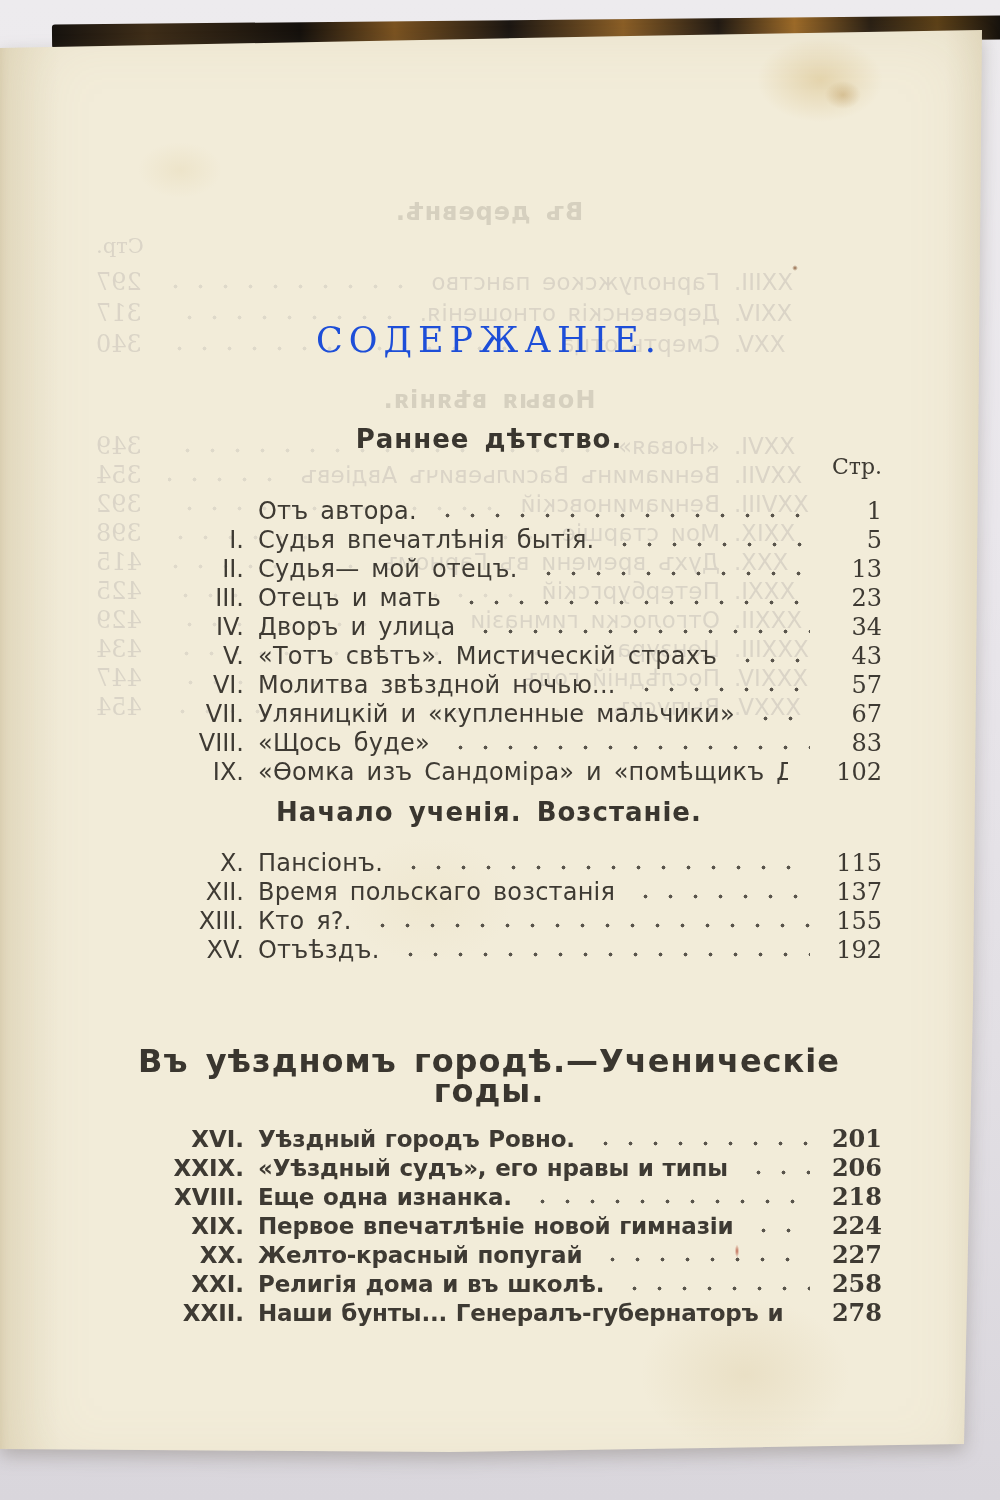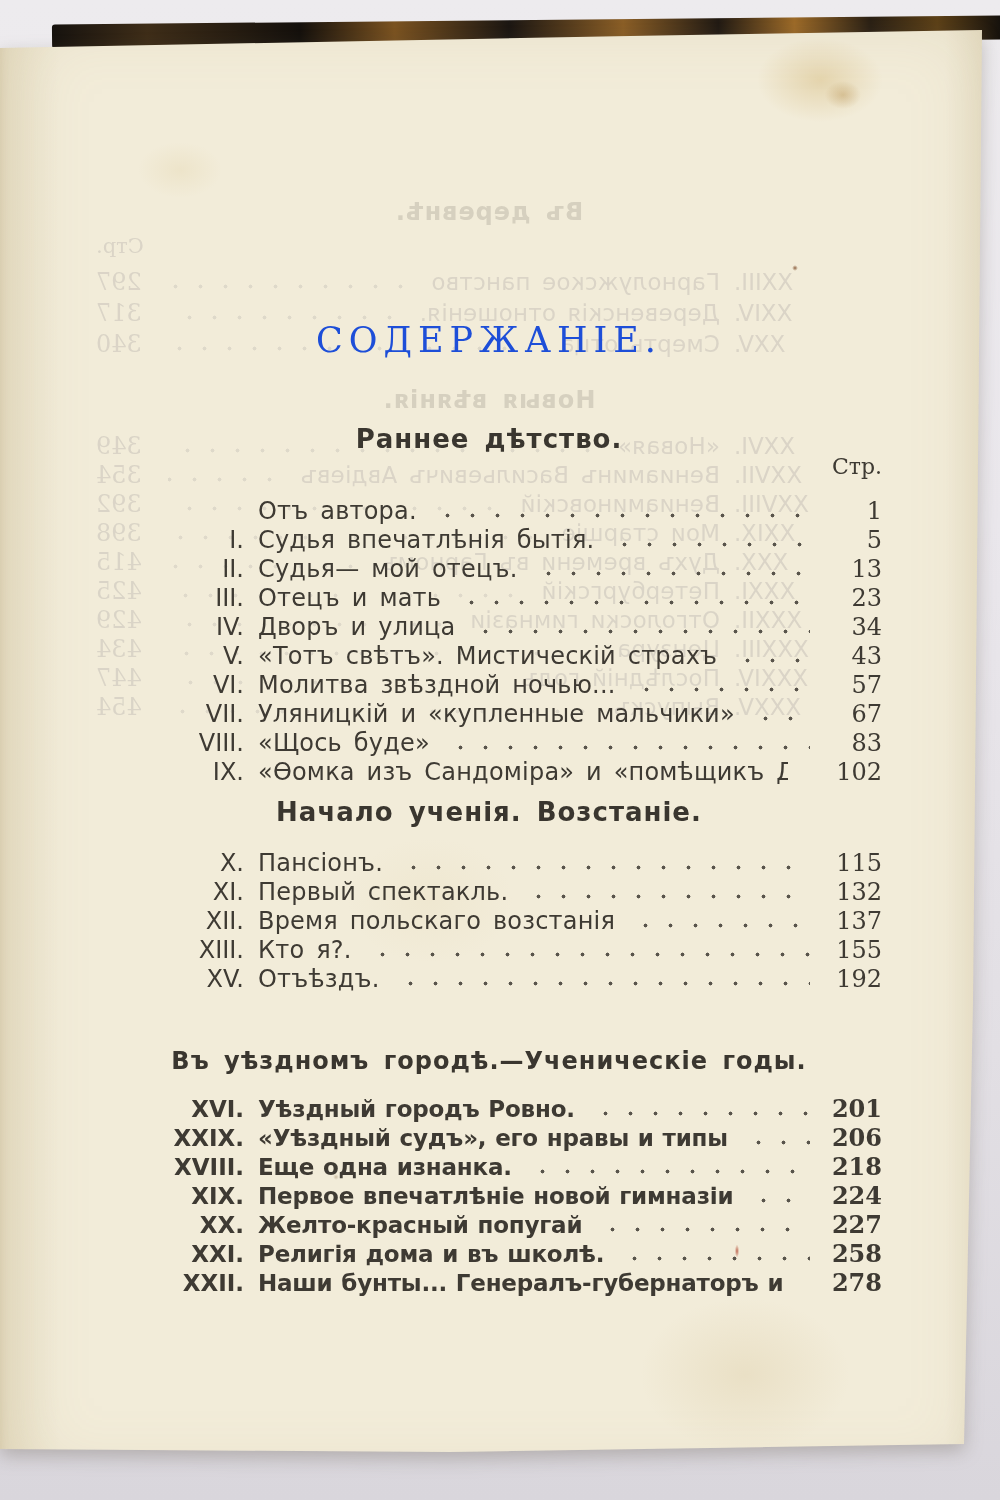--- a/index.html
+++ b/index.html
@@ -42,21 +42,21 @@
     position:absolute;top:320px;left:0;right:0;text-align:center;
     font-family:"DejaVu Serif",serif;font-size:35px;letter-spacing:6px;color:#1d4ed8;
   }
   .sec{position:absolute;left:0;right:0;}
   .s0{top:424px}.s1{top:797px}.s2{top:1046px}
   .g0{top:198px}.g1{top:386px}
   .shead{
     text-align:center;font-weight:bold;font-size:26px;line-height:30px;
     letter-spacing:1px;word-spacing:5px;color:#3a362f;
   }
-  .s2 .shead{font-size:24px;}
+  .s2 .shead{font-size:32px;}
   .ghost-layer .shead{font-size:24px;line-height:28px;}
   .colhead{
     text-align:right;font-family:"DejaVu Serif",serif;font-size:22px;line-height:26px;margin-top:0;
   }
   .ghost-layer .colhead{font-size:21px;line-height:24px;margin-top:8px;}
   .list{margin-top:17px;}
   .s1 .list{margin-top:22px;}
   .s2 .list{margin-top:18px;font-weight:bold;}
   .g0 .list{margin-top:10px;}
   .g1 .list{margin-top:18px;}
@@ -248,26 +248,20 @@
           <div class="sec s1">
             <div class="shead">Начало ученія. Возстаніе.</div>
             <div class="list">
               <div class="row">
                 <span class="num">X.</span>
                 <span class="ttl">Пансіонъ.</span>
                 <span class="leader"></span>
                 <span class="pg">115</span>
               </div>
               <div class="row">
-                <span class="num">XI.</span>
-                <span class="ttl">Первый спектакль.</span>
-                <span class="leader"></span>
-                <span class="pg">132</span>
-              </div>
-              <div class="row">
                 <span class="num">XII.</span>
                 <span class="ttl">Время польскаго возстанія</span>
                 <span class="leader"></span>
                 <span class="pg">137</span>
               </div>
               <div class="row">
                 <span class="num">XIII.</span>
                 <span class="ttl">Кто я?.</span>
                 <span class="leader"></span>
                 <span class="pg">155</span>

